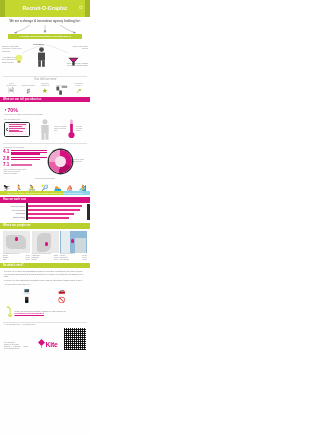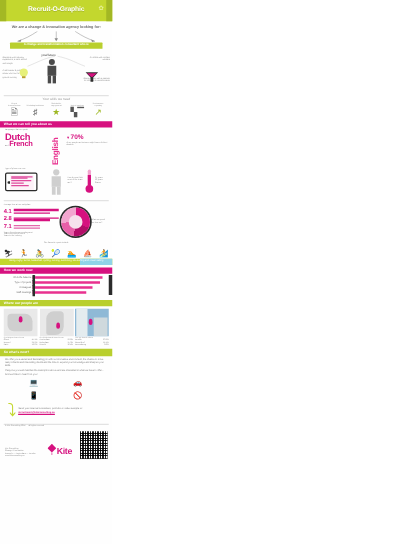--- a/index.html
+++ b/index.html
@@ -251,31 +251,20 @@
     </div>
     <div class="iconcell">
       <div class="cap">Performance reporting</div>
       <div class="gl grn-t">↗</div>
     </div>
   </div>
 
   <div class="hdr mag">What we can tell you about us</div>
 
   <div class="langblock">
-    <div class="langleft">
-      <div class="micro">Languages that we speak</div>
-      <div class="langbar">
-        <div class="langword w-dutch">Dutch</div>
-        <div style="display:flex;align-items:baseline;gap:.7px;">
-          <span class="micro">and</span>
-          <span class="langword w-french">French</span>
-        </div>
-        <div class="langword w-english">English</div>
-      </div>
-    </div>
     <div class="langright">
       <div style="display:flex;align-items:center;gap:.5px;">
         <span class="pcticon">▼</span>
         <span class="pct">70%</span>
       </div>
       <div class="micro">of our people are between eight hours of client duration</div>
     </div>
   </div>
 
   <div class="midrow">

